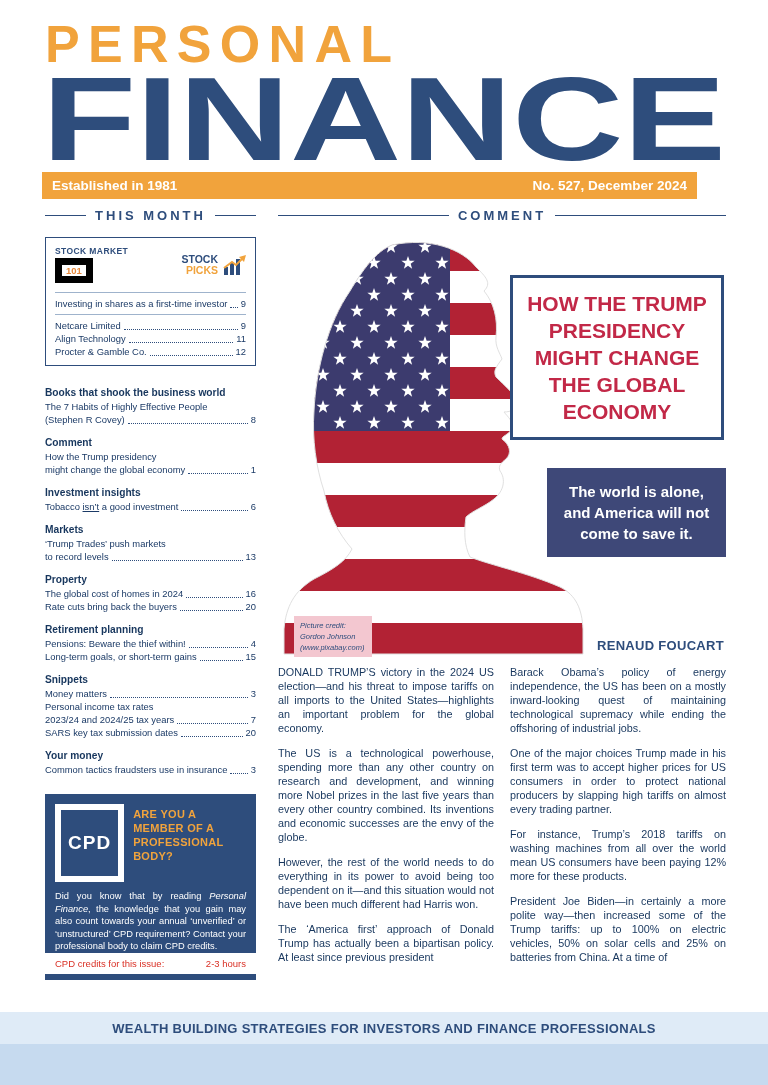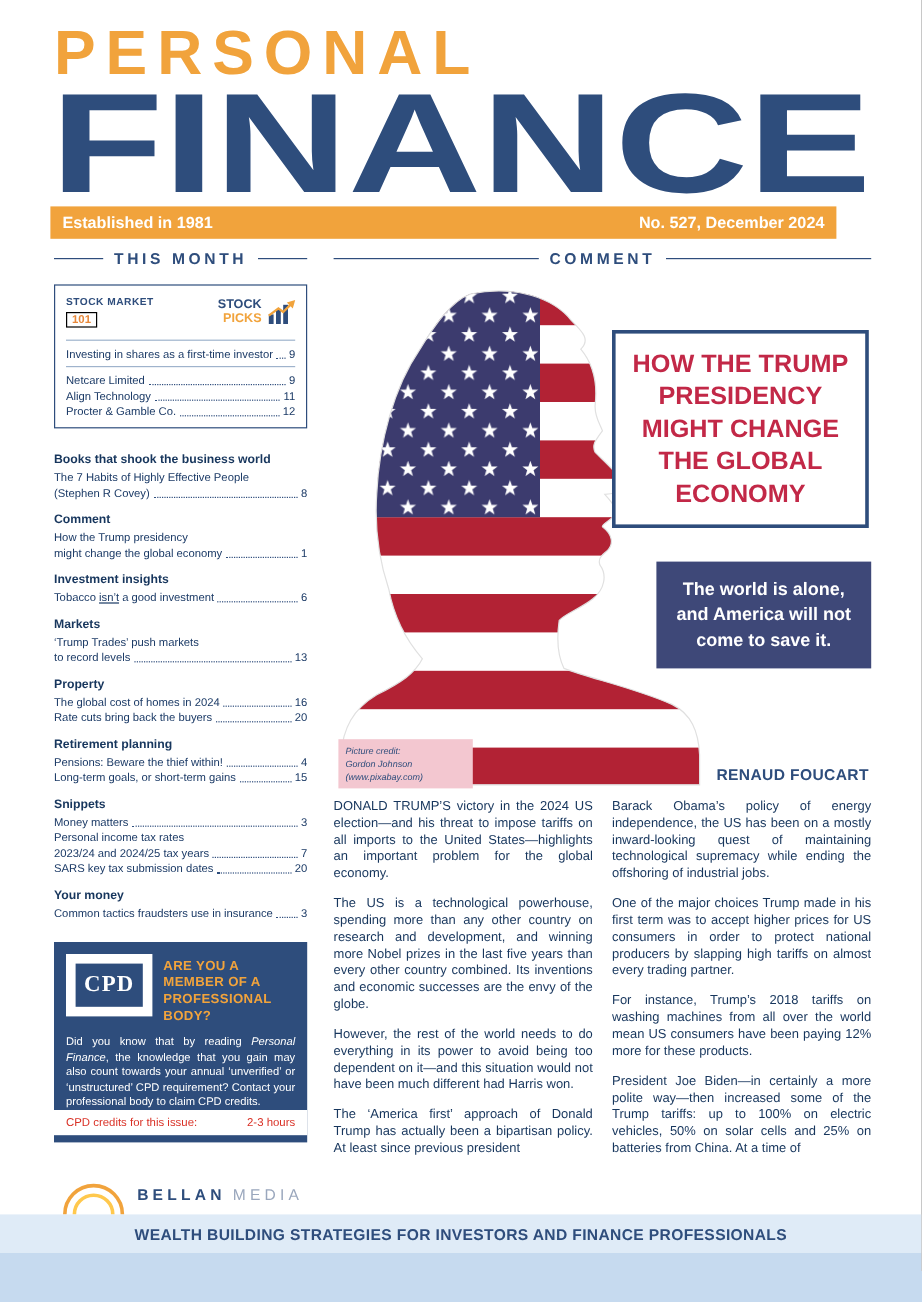--- a/index.html
+++ b/index.html
@@ -25,42 +25,42 @@
   .col-head { display: flex; align-items: center; gap: 9px; height: 20px; }
   .col-head .rule { flex: 1; height: 1px; background: #2E4D7C; }
   .col-head .txt { color: #2E4D7C; font-weight: bold; font-size: 13px; letter-spacing: 3px; }
 
   
   .left-col { position: absolute; left: 45px; top: 205px; width: 211px; }
 
   .stock-box { border: 1px solid #2E4D7C; padding: 6px 9px 7px; margin-top: 12px; }
   .logo-row { display: flex; justify-content: space-between; align-items: center; padding: 2px 0 5px; }
   .sm-logo .l1 { color: #2E4D7C; font-weight: bold; font-size: 8.5px; letter-spacing: .4px; }
-  .sm-logo .l2 { color: #E8883A; font-weight: bold; font-size: 9.5px; border: 1px solid #000000; display: inline-block; padding: 0 4px; margin-top: 2px; }
+  .sm-logo .l2 { color: #E8883A; font-weight: bold; font-size: 9.5px; border: 7px solid #000000; display: inline-block; padding: 0 4px; margin-top: 2px; }
   .sp-logo { display: flex; align-items: center; gap: 4px; }
   .sp-text { text-align: right; font-weight: bold; font-size: 10.5px; line-height: 11px; }
   .sp-text .s1 { color: #2E4D7C; }
   .sp-text .s2 { color: #F1A33C; }
   .box-div { border-top: 1px solid #9FB3CC; margin: 4px 0; }
   .stock-entries { font-size: 8.2px; color: #2E4D7C; line-height: 12.5px; }
   .stock-entries .t-lbl { white-space: nowrap; }
 
   .t-row { display: flex; align-items: flex-end; }
   .t-dots { flex: 1; min-width: 0; border-bottom: 1.3px dotted #2E4D7C; margin: 0 3px 2px; }
   .t-pg { white-space: nowrap; }
 
   .toc { margin-top: 20px; }
   .toc-section { margin-top: 10px; }
   .toc-h { font-weight: bold; font-size: 10.2px; color: #17365D; line-height: 13px; margin-bottom: 1px; }
   .toc-entry { font-size: 9.4px; color: #1B3A66; line-height: 13px; }
   .toc-entry .t-lbl { white-space: nowrap; }
 
   .cpd { background: #2E4D7C; color: #ffffff; margin-top: 18px; padding: 10px 10px 6px; }
   .cpd-top { display: flex; gap: 9px; align-items: flex-start; }
-  .cpd-badge { border: 8px solid #ffffff; font-size: 19px; font-weight: bold; padding: 7px 7px; letter-spacing: 1px; font-family: Liberation Serif, serif; }
+  .cpd-badge { border: 6px solid #ffffff; font-size: 19px; font-weight: bold; padding: 22px 7px; letter-spacing: 1px; }
   .cpd-title { color: #F1A33C; font-weight: bold; font-size: 11px; line-height: 14px; padding-top: 3px; letter-spacing: .3px; }
   .cpd-body { font-size: 9.3px; line-height: 12.6px; text-align: justify; margin-top: 8px; }
   .cpd-body em { font-style: italic; }
   .cpd-strip { background: #ffffff; color: #D93025; display: flex; justify-content: space-between; align-items: center; font-size: 9.5px; margin: 0 -10px 0; padding: 5px 10px; }
 
   .publisher { display: flex; align-items: center; justify-content: center; gap: 6px; margin-top: 26px; }
   .pub-bold { color: #2E4D7C; font-weight: bold; letter-spacing: 3.5px; font-size: 13px; }
   .pub-light { color: #9AA7BD; letter-spacing: 3.5px; font-size: 13px; }
 
   
@@ -72,21 +72,21 @@
     position: absolute; left: 232px; top: 42px; width: 214px; z-index: 3;
     background: #ffffff; border: 3px solid #2E4D7C; padding: 12px 8px;
     color: #C22847; font-weight: bold; font-size: 21px; line-height: 27px; text-align: center;
   }
   .quote-box {
     position: absolute; left: 269px; top: 235px; width: 179px; z-index: 3;
     background: #3E4878; color: #ffffff; font-weight: bold; font-size: 15px;
     line-height: 21px; text-align: center; padding: 13px 10px;
   }
   .pic-credit {
-    position: absolute; left: 4px; top: 383px; width: 112px; z-index: 3;
+    position: absolute; left: 16px; top: 383px; width: 78px; z-index: 3;
     background: #F3C7D0; color: #2E4D7C; font-style: italic; font-size: 7.5px;
     line-height: 11px; padding: 4px 6px;
   }
   .author {
     position: absolute; right: 2px; top: 405px; z-index: 3;
     color: #2E4D7C; font-weight: bold; font-size: 13px; letter-spacing: .3px;
   }
 
   .article { display: flex; gap: 16px; }
   .article .a-col { flex: 1; }

